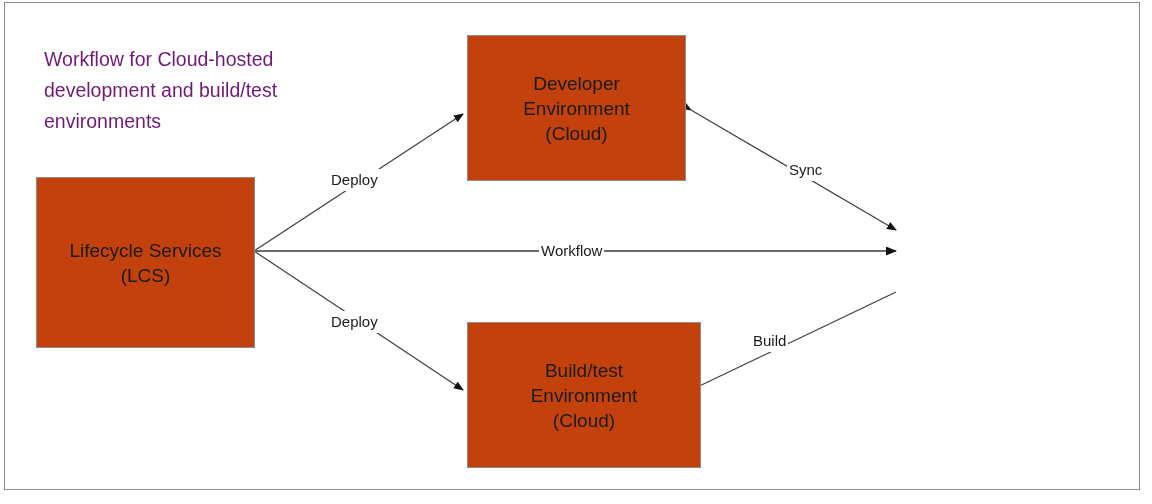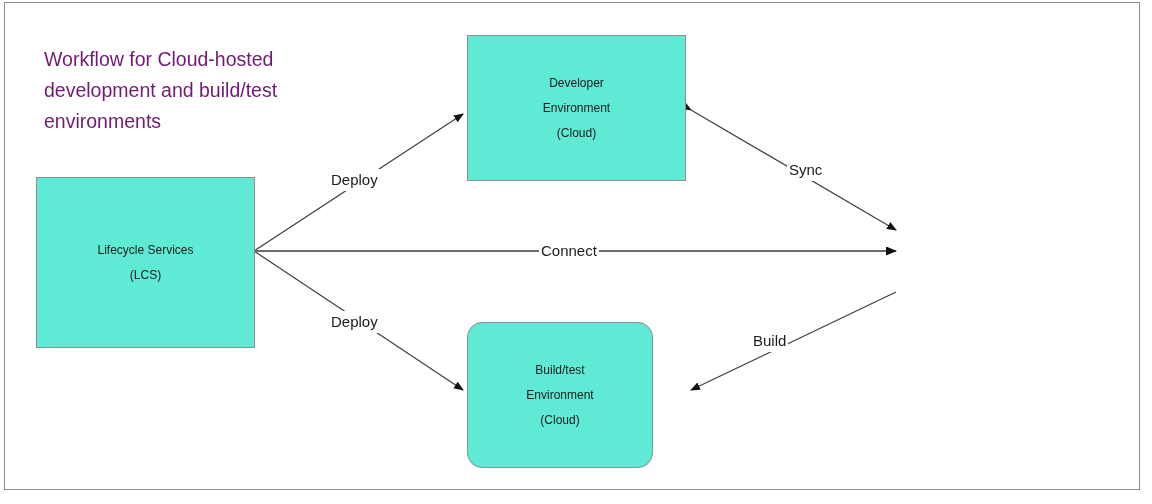--- a/index.html
+++ b/index.html
@@ -43,33 +43,33 @@
     width: 330px;
     font-size: 19.5px;
     line-height: 31px;
     color: #701a75;
     white-space: pre-line;
   }
   .node {
     position: absolute;
     box-sizing: border-box;
     border: 1px solid #8d8d8d;
-    background: #5eead4;
+    background: #c2410c;
     display: flex;
     align-items: center;
     justify-content: center;
     text-align: center;
-    font-size: 12px;
+    font-size: 19px;
     line-height: 25px;
     color: #1b1b1b;
     white-space: pre-line;
   }
   #node-lcs        { left: 36px;  top: 177px; width: 219px; height: 171px; }
   #node-dev        { left: 467px; top: 35px;  width: 219px; height: 146px; }
-  #node-buildtest  { left: 467px; top: 322px; width: 186px; height: 146px; border-radius: 15px; }
+  #node-buildtest  { left: 467px; top: 322px; width: 234px; height: 146px; }
   #node-source     { left: 900px; top: 175px; width: 215px; height: 147px; }
 
   .edge-label {
     position: absolute;
     font-size: 15px;
     line-height: 22px;
     color: #1b1b1b;
     background: #ffffff;
     padding: 0 2px;
     white-space: nowrap;
@@ -121,19 +121,19 @@
 
   <div class="node" id="node-buildtest">Build/test
 Environment
 (Cloud)</div>
 
 
   <div class="edge-label" id="label-deploy-top">Deploy</div>
 
   <div class="edge-label" id="label-deploy-bottom">Deploy</div>
 
-  <div class="edge-label" id="label-connect">Connect</div>
+  <div class="edge-label" id="label-connect">Workflow</div>
 
   <div class="edge-label" id="label-sync">Sync</div>
 
   <div class="edge-label" id="label-build">Build</div>
 
 </div>
 
 </body></html>

